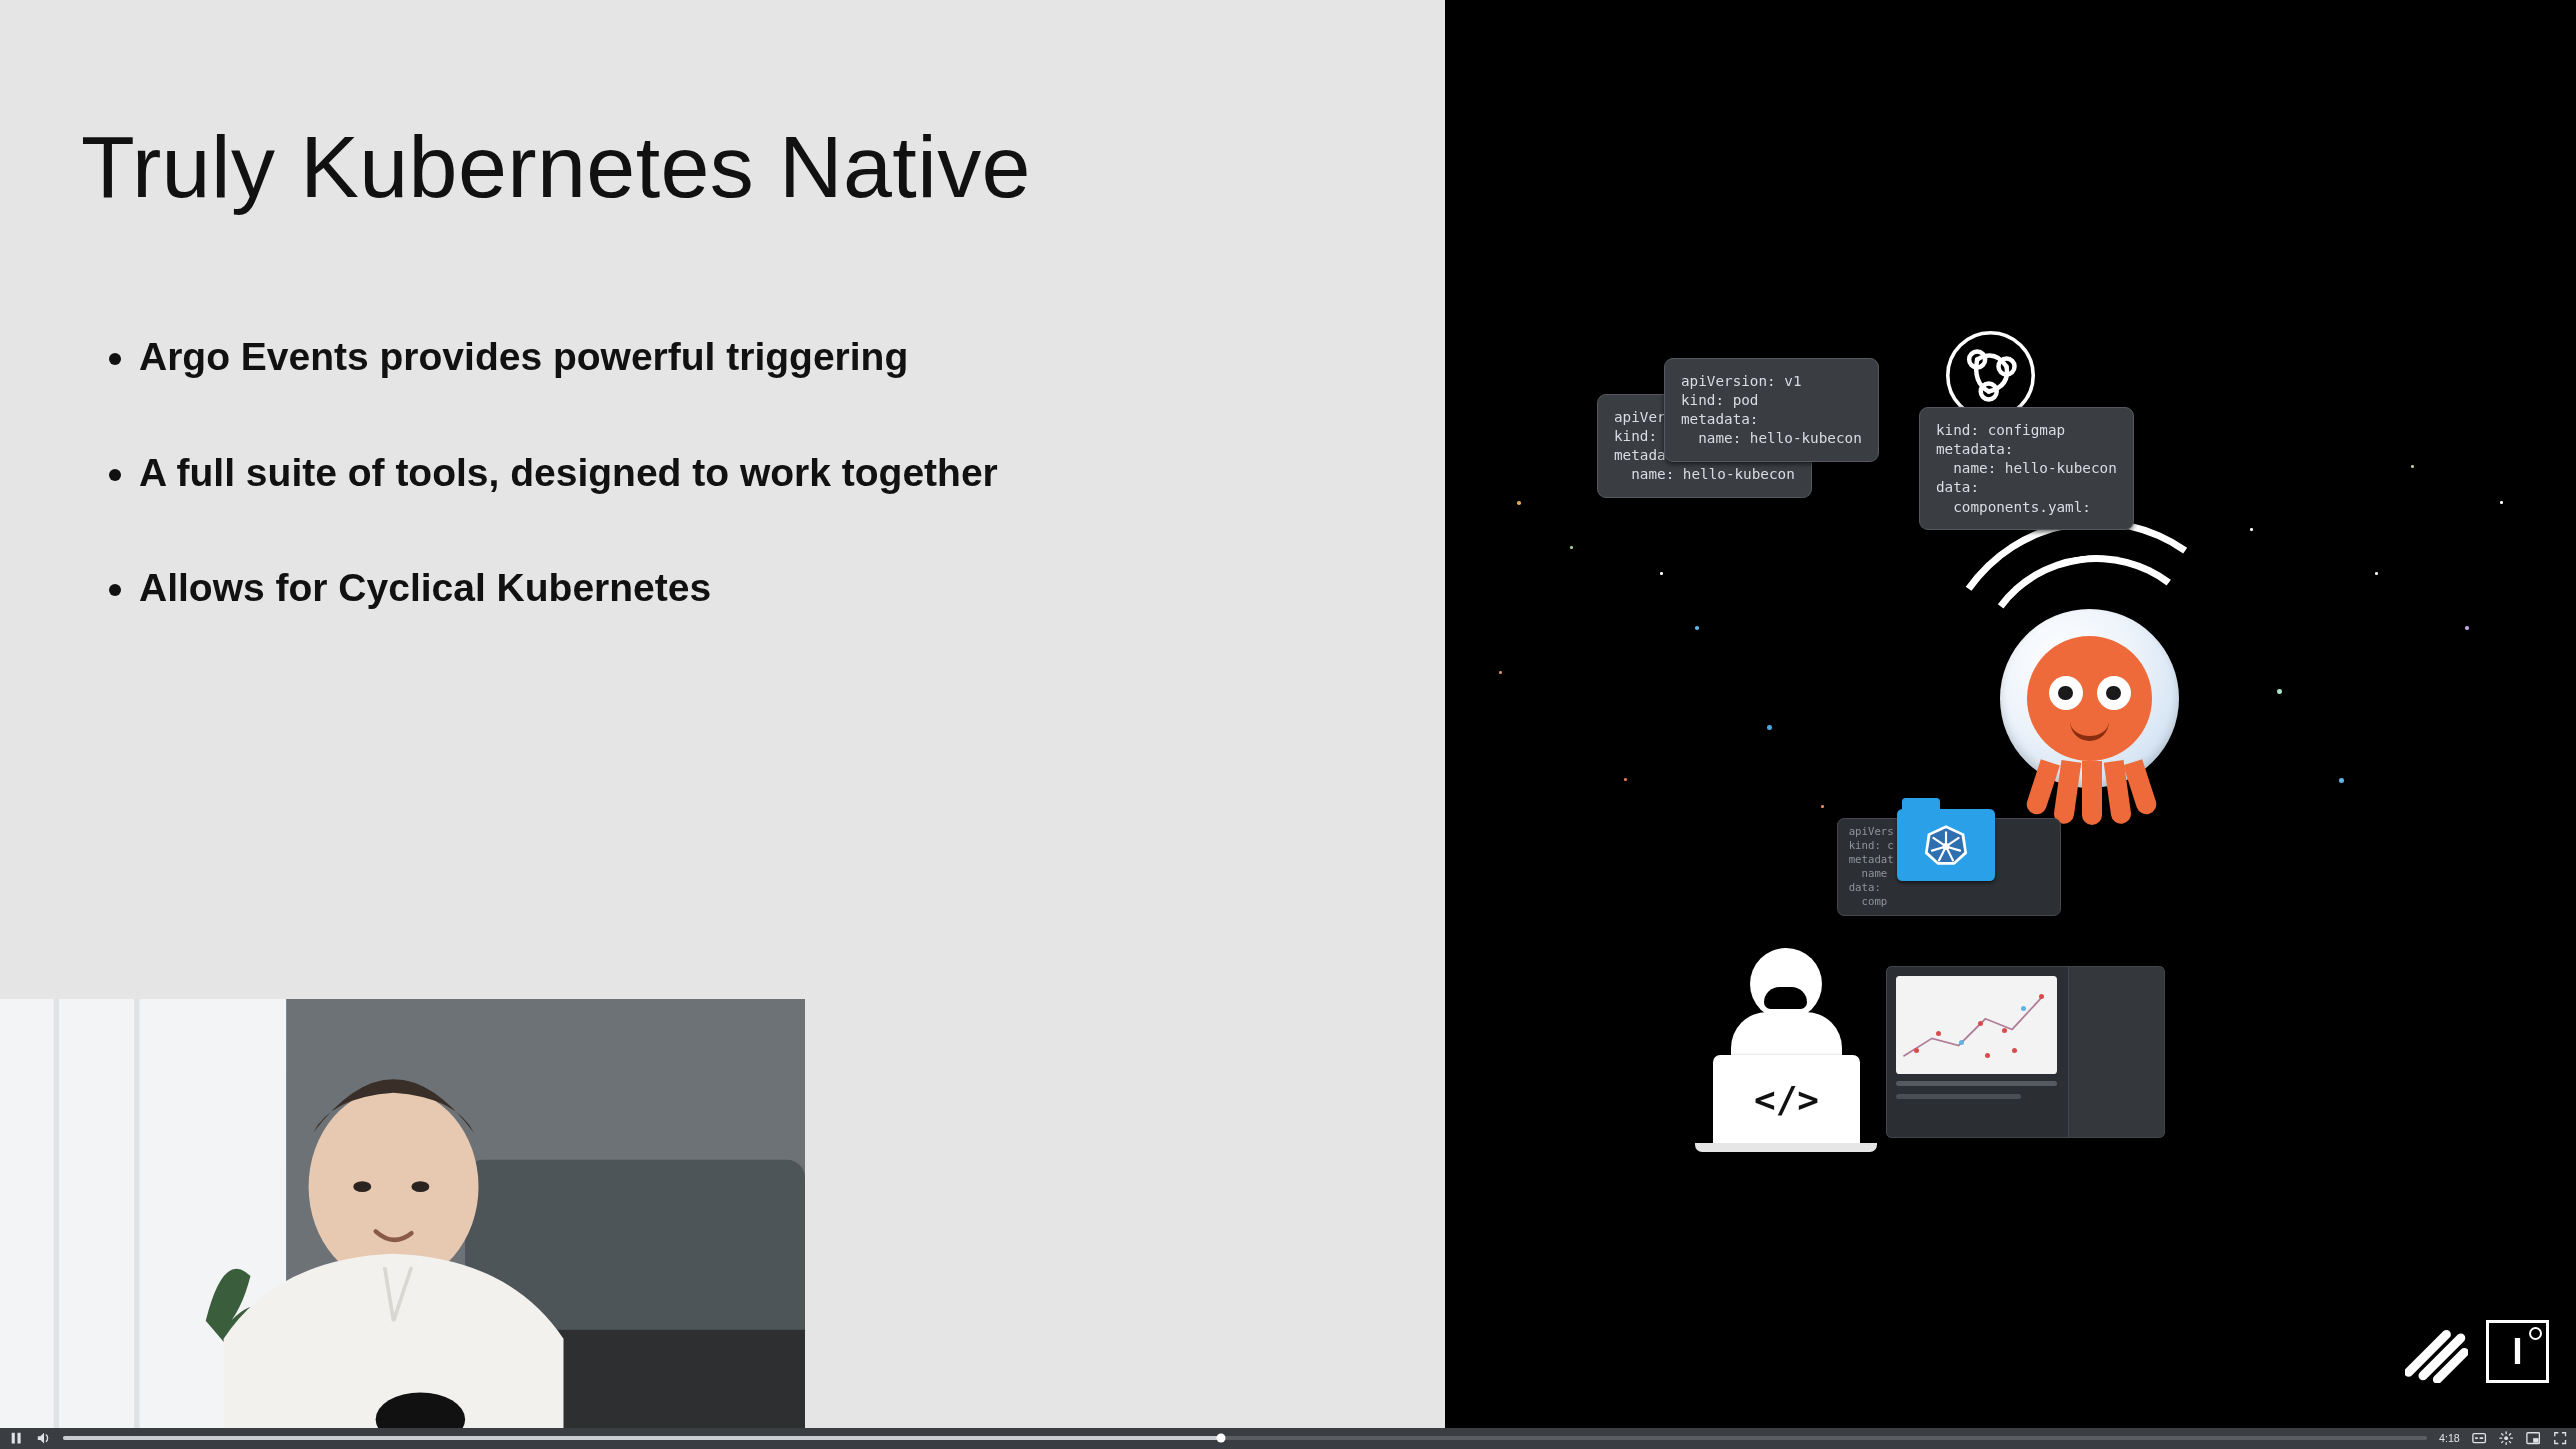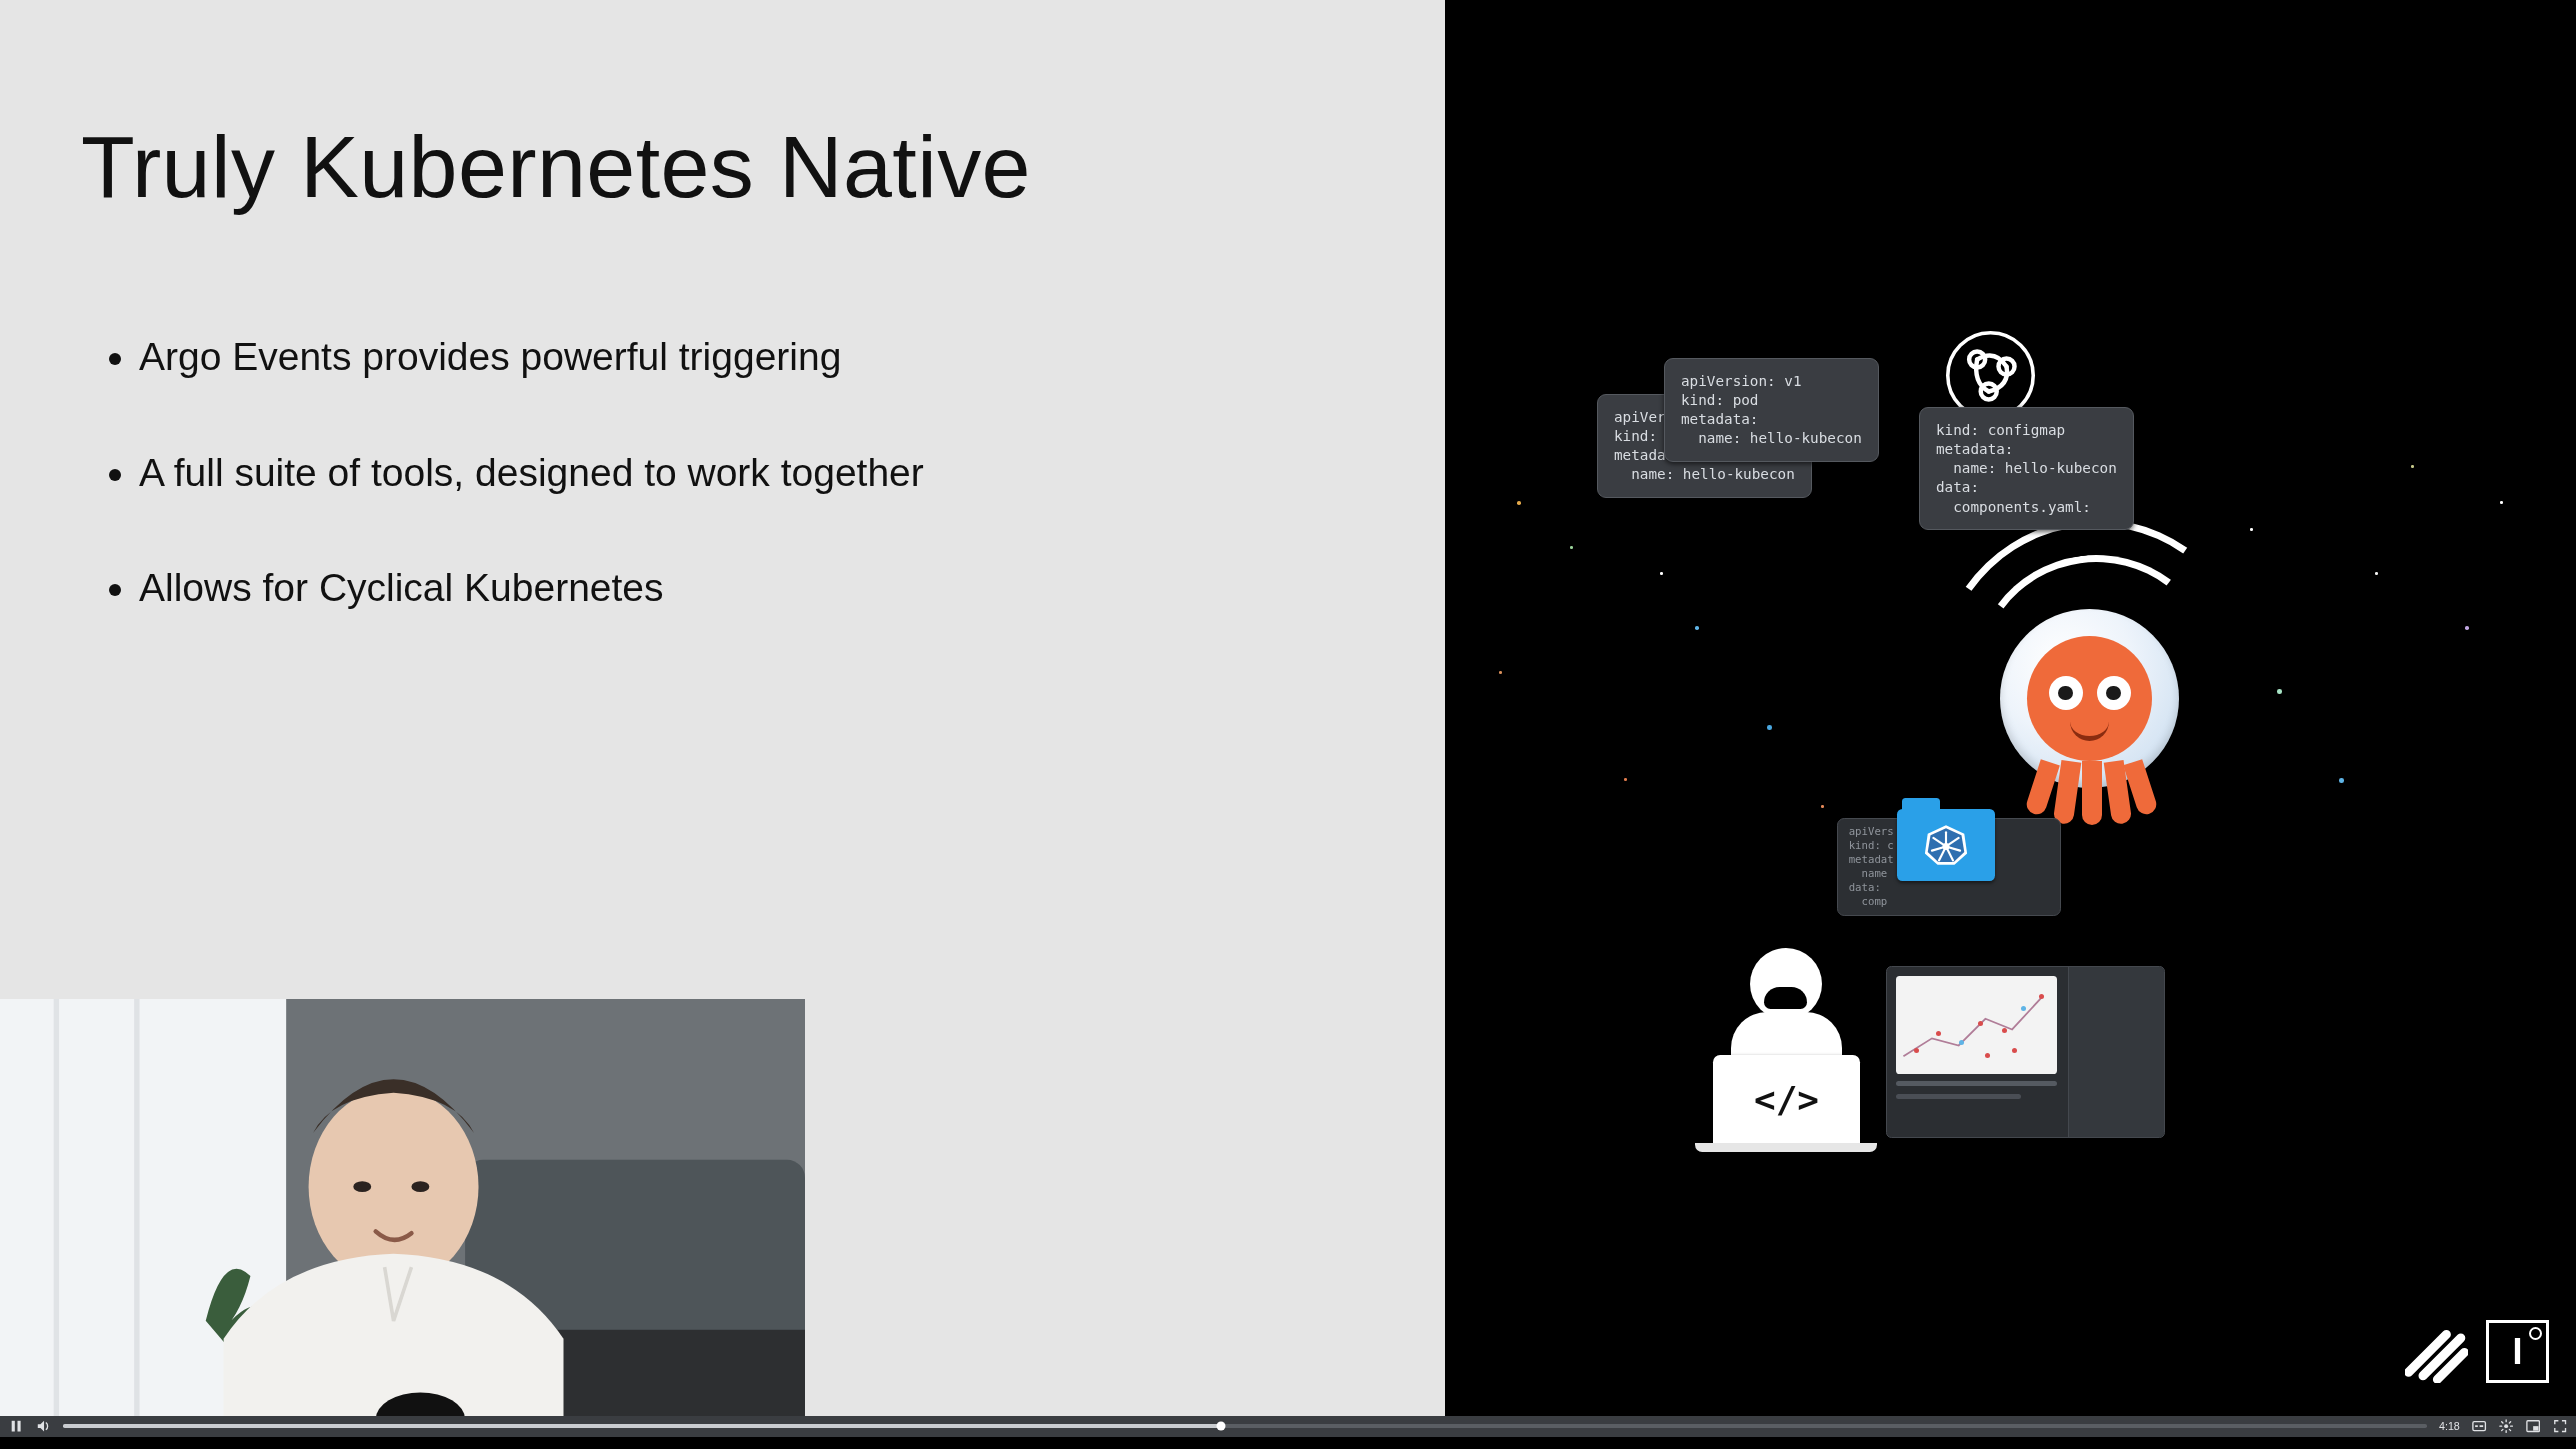--- a/index.html
+++ b/index.html
@@ -59,20 +59,21 @@
     color: #111;
     line-height: 1.35;
   }
   .bullets ul {
     list-style: disc;
     padding-left: 36px;
     margin: 0;
   }
   .bullets > ul > li {
     margin-bottom: 63px;
+    font-weight: bold;
   }
   .bullets ul ul {
     margin-top: 63px;
     padding-left: 63px;
   }
   .bullets ul ul li {
     margin-bottom: 0;
   }
   
   .presenter {
@@ -356,21 +357,21 @@
     position: absolute;
     top: 3.6px; right: 3.6px;
     width: 9px; height: 9px;
     border: 2.7px solid #fff;
     border-radius: 50%;
   }
 
   
   .controls {
     position: absolute;
-    left: 0; bottom: 12px;
+    left: 0; bottom: 0;
     width: 100%; height: 21.5px;
     background: #3a3d41;
     display: flex;
     align-items: center;
     color: #e0e2e5;
     font-size: 10.7px;
     gap: 12.5px;
     padding: 0 9px;
     box-sizing: border-box;
   }

